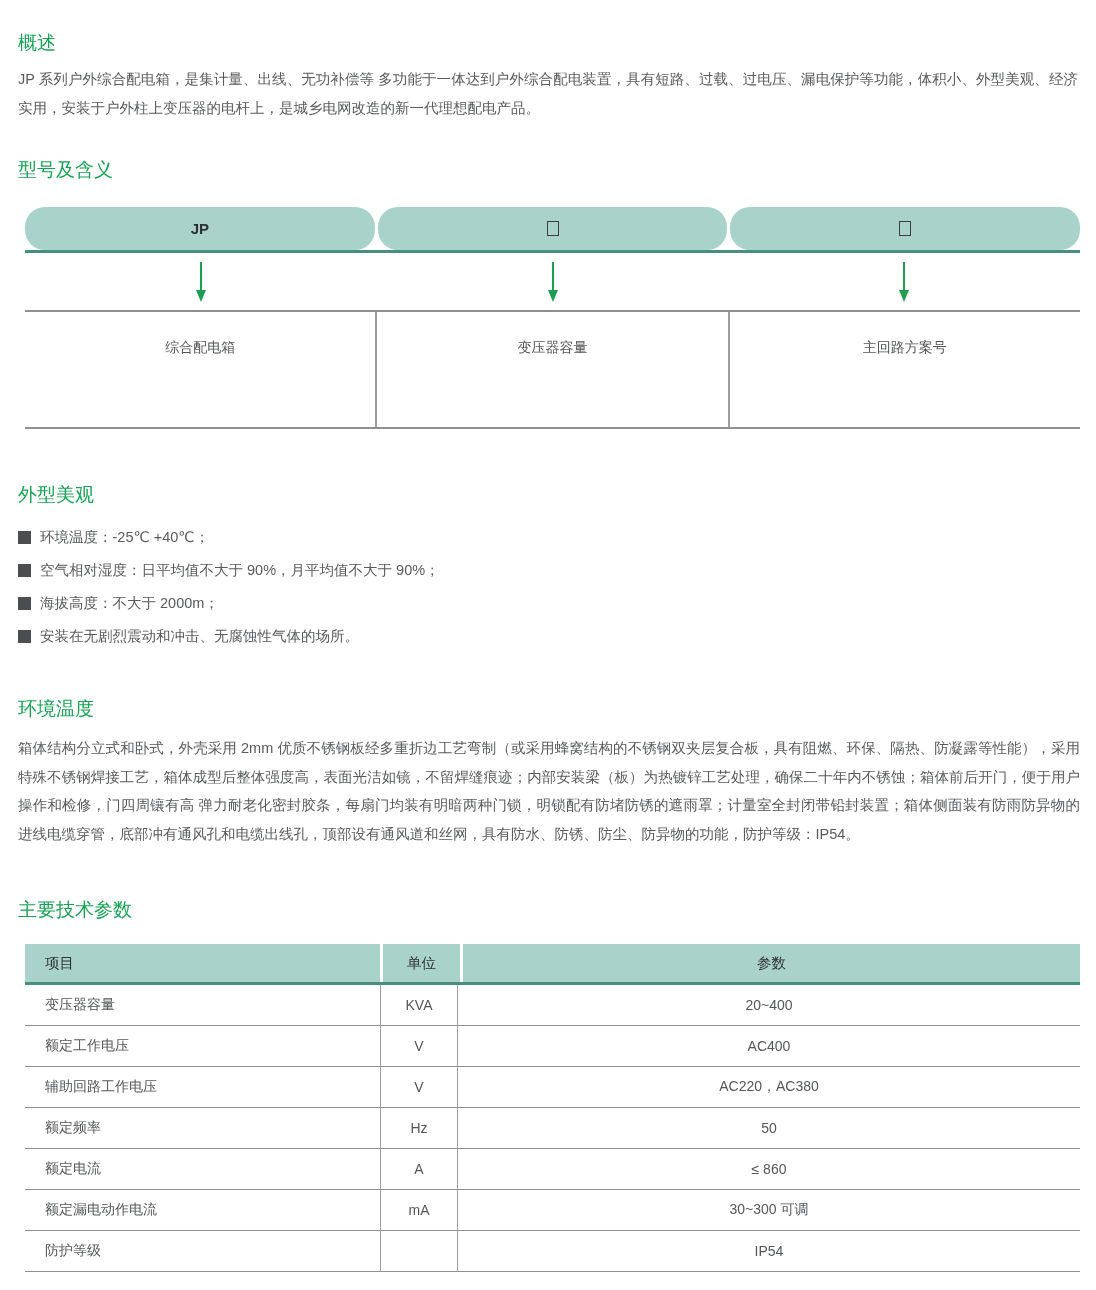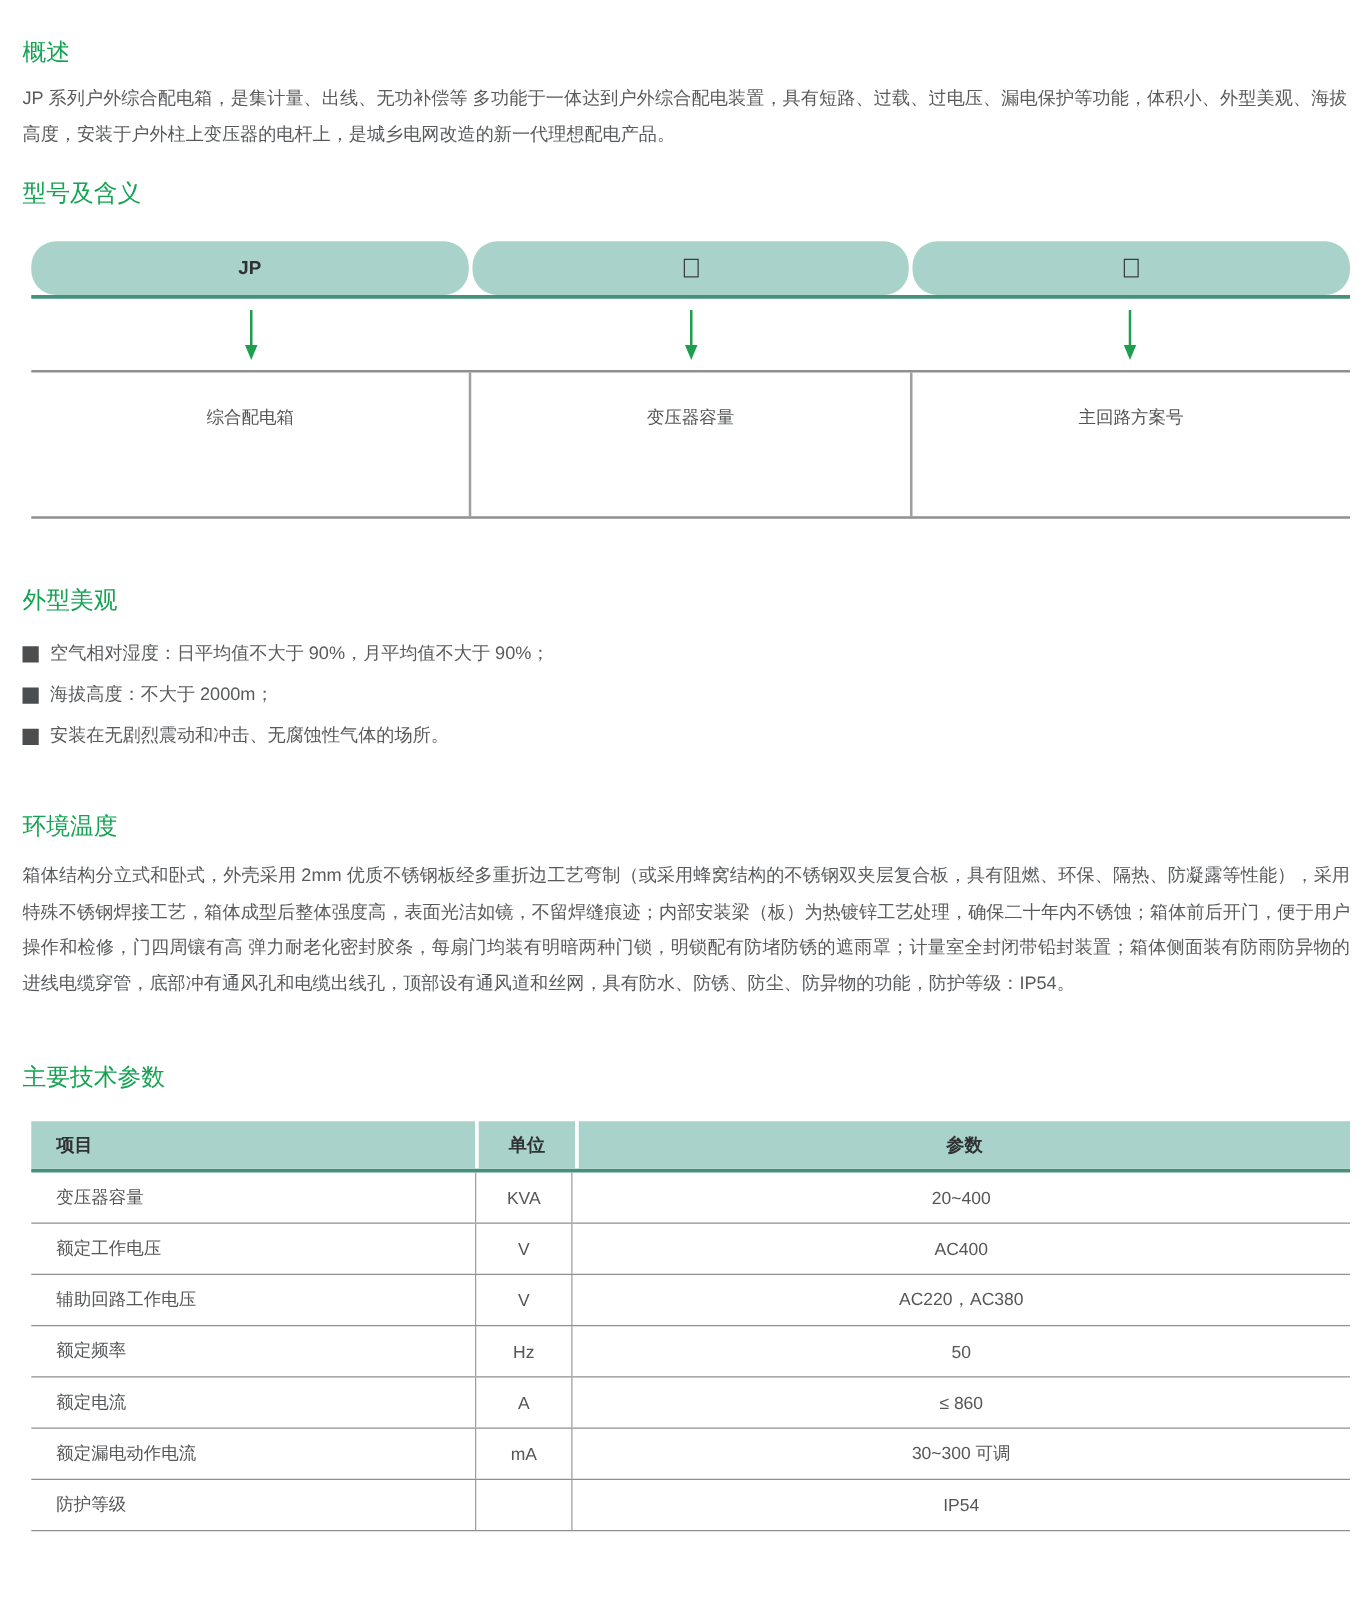--- a/index.html
+++ b/index.html
@@ -25,21 +25,21 @@
     font-size:19px;font-weight:400;line-height:24px;margin:0;
   }
   
   .overview-title{padding-top:31px;}
   .body-text{
     margin:10px 0 0 0;width:1060px;
     font-size:14.5px;line-height:29px;color:var(--text-gray);
     text-align:justify;
   }
   
-  .model-title{margin-top:21px;}
+  .model-title{margin-top:35px;}
   .model-table{margin:25px 0 0 7px;width:1055px;}
   .model-header{display:flex;gap:3px;border-bottom:3px solid var(--table-header-line);}
   .model-header .m-cell{
     flex:1;height:43px;background:var(--table-header-bg);
     display:flex;align-items:center;justify-content:center;
     font-size:15px;font-weight:bold;color:#2f3133;border-radius:20px;
   }
   .tofu-box{
     display:inline-block;width:12px;height:15px;
     border:1.5px solid #3c3e40;background:transparent;
@@ -70,39 +70,39 @@
   
   .struct-title{margin-top:53px;}
   .struct-text{margin:13px 0 0 0;width:1062px;font-size:14.5px;line-height:28.5px;}
   
   .param-title{margin-top:50px;}
   .param-table{margin:22px 0 0 7px;width:1055px;font-size:14px;}
   .p-head{display:flex;gap:3px;border-bottom:3px solid var(--table-header-line);}
   .p-head .p-cell{
     height:38px;background:var(--table-header-bg);
     display:flex;align-items:center;justify-content:center;
-    font-weight:bold;color:#2f3133;font-size:14.5px;
+    font-weight:normal;color:#2f3133;font-size:14.5px;
   }
   .p-row{display:flex;height:41px;border-bottom:1.5px solid var(--row-line);}
   .p-row .p-cell{display:flex;align-items:center;justify-content:center;color:#545658;}
   .c-item{width:355px;}
   .c-unit{width:77px;}
   .c-value{flex:1;}
   .p-head .c-item{justify-content:flex-start;padding-left:20px;}
   .p-row .c-item{justify-content:flex-start;padding-left:20px;}
   .p-row .c-unit{border-left:1.5px solid var(--col-line);}
   .p-row .c-value{border-left:1.5px solid var(--col-line);}
 </style>
 </head>
 <body>
 
 <div class="page">
 
   <h2 class="section-title overview-title">概述</h2>
-  <p class="body-text">JP 系列户外综合配电箱，是集计量、出线、无功补偿等 多功能于一体达到户外综合配电装置，具有短路、过载、过电压、漏电保护等功能，体积小、外型美观、海拔高度，安装于户外柱上变压器的电杆上，是城乡电网改造的新一代理想配电产品。</p>
+  <p class="body-text">JP 系列户外综合配电箱，是集计量、出线、无功补偿等 多功能于一体达到户外综合配电装置，具有短路、过载、过电压、漏电保护等功能，体积小、外型美观、经济实用，安装于户外柱上变压器的电杆上，是城乡电网改造的新一代理想配电产品。</p>
 
   <h2 class="section-title model-title">型号及含义</h2>
 
   <div class="model-table">
     <div class="model-header">
       <div class="m-cell">
         <span>JP</span>
       </div>
       <div class="m-cell">
         <span class="tofu-box"></span>
@@ -135,20 +135,24 @@
       <div class="g-cell">综合配电箱</div>
       <div class="g-cell">变压器容量</div>
       <div class="g-cell">主回路方案号</div>
     </div>
   </div>
 
   <h2 class="section-title env-title">外型美观</h2>
   <ul class="env-list">
     <li>
       <span class="bullet-square"></span>
+      <span>环境温度：-25℃ +40℃；</span>
+    </li>
+    <li>
+      <span class="bullet-square"></span>
       <span>空气相对湿度：日平均值不大于 90%，月平均值不大于 90%；</span>
     </li>
     <li>
       <span class="bullet-square"></span>
       <span>海拔高度：不大于 2000m；</span>
     </li>
     <li>
       <span class="bullet-square"></span>
       <span>安装在无剧烈震动和冲击、无腐蚀性气体的场所。</span>
     </li>

